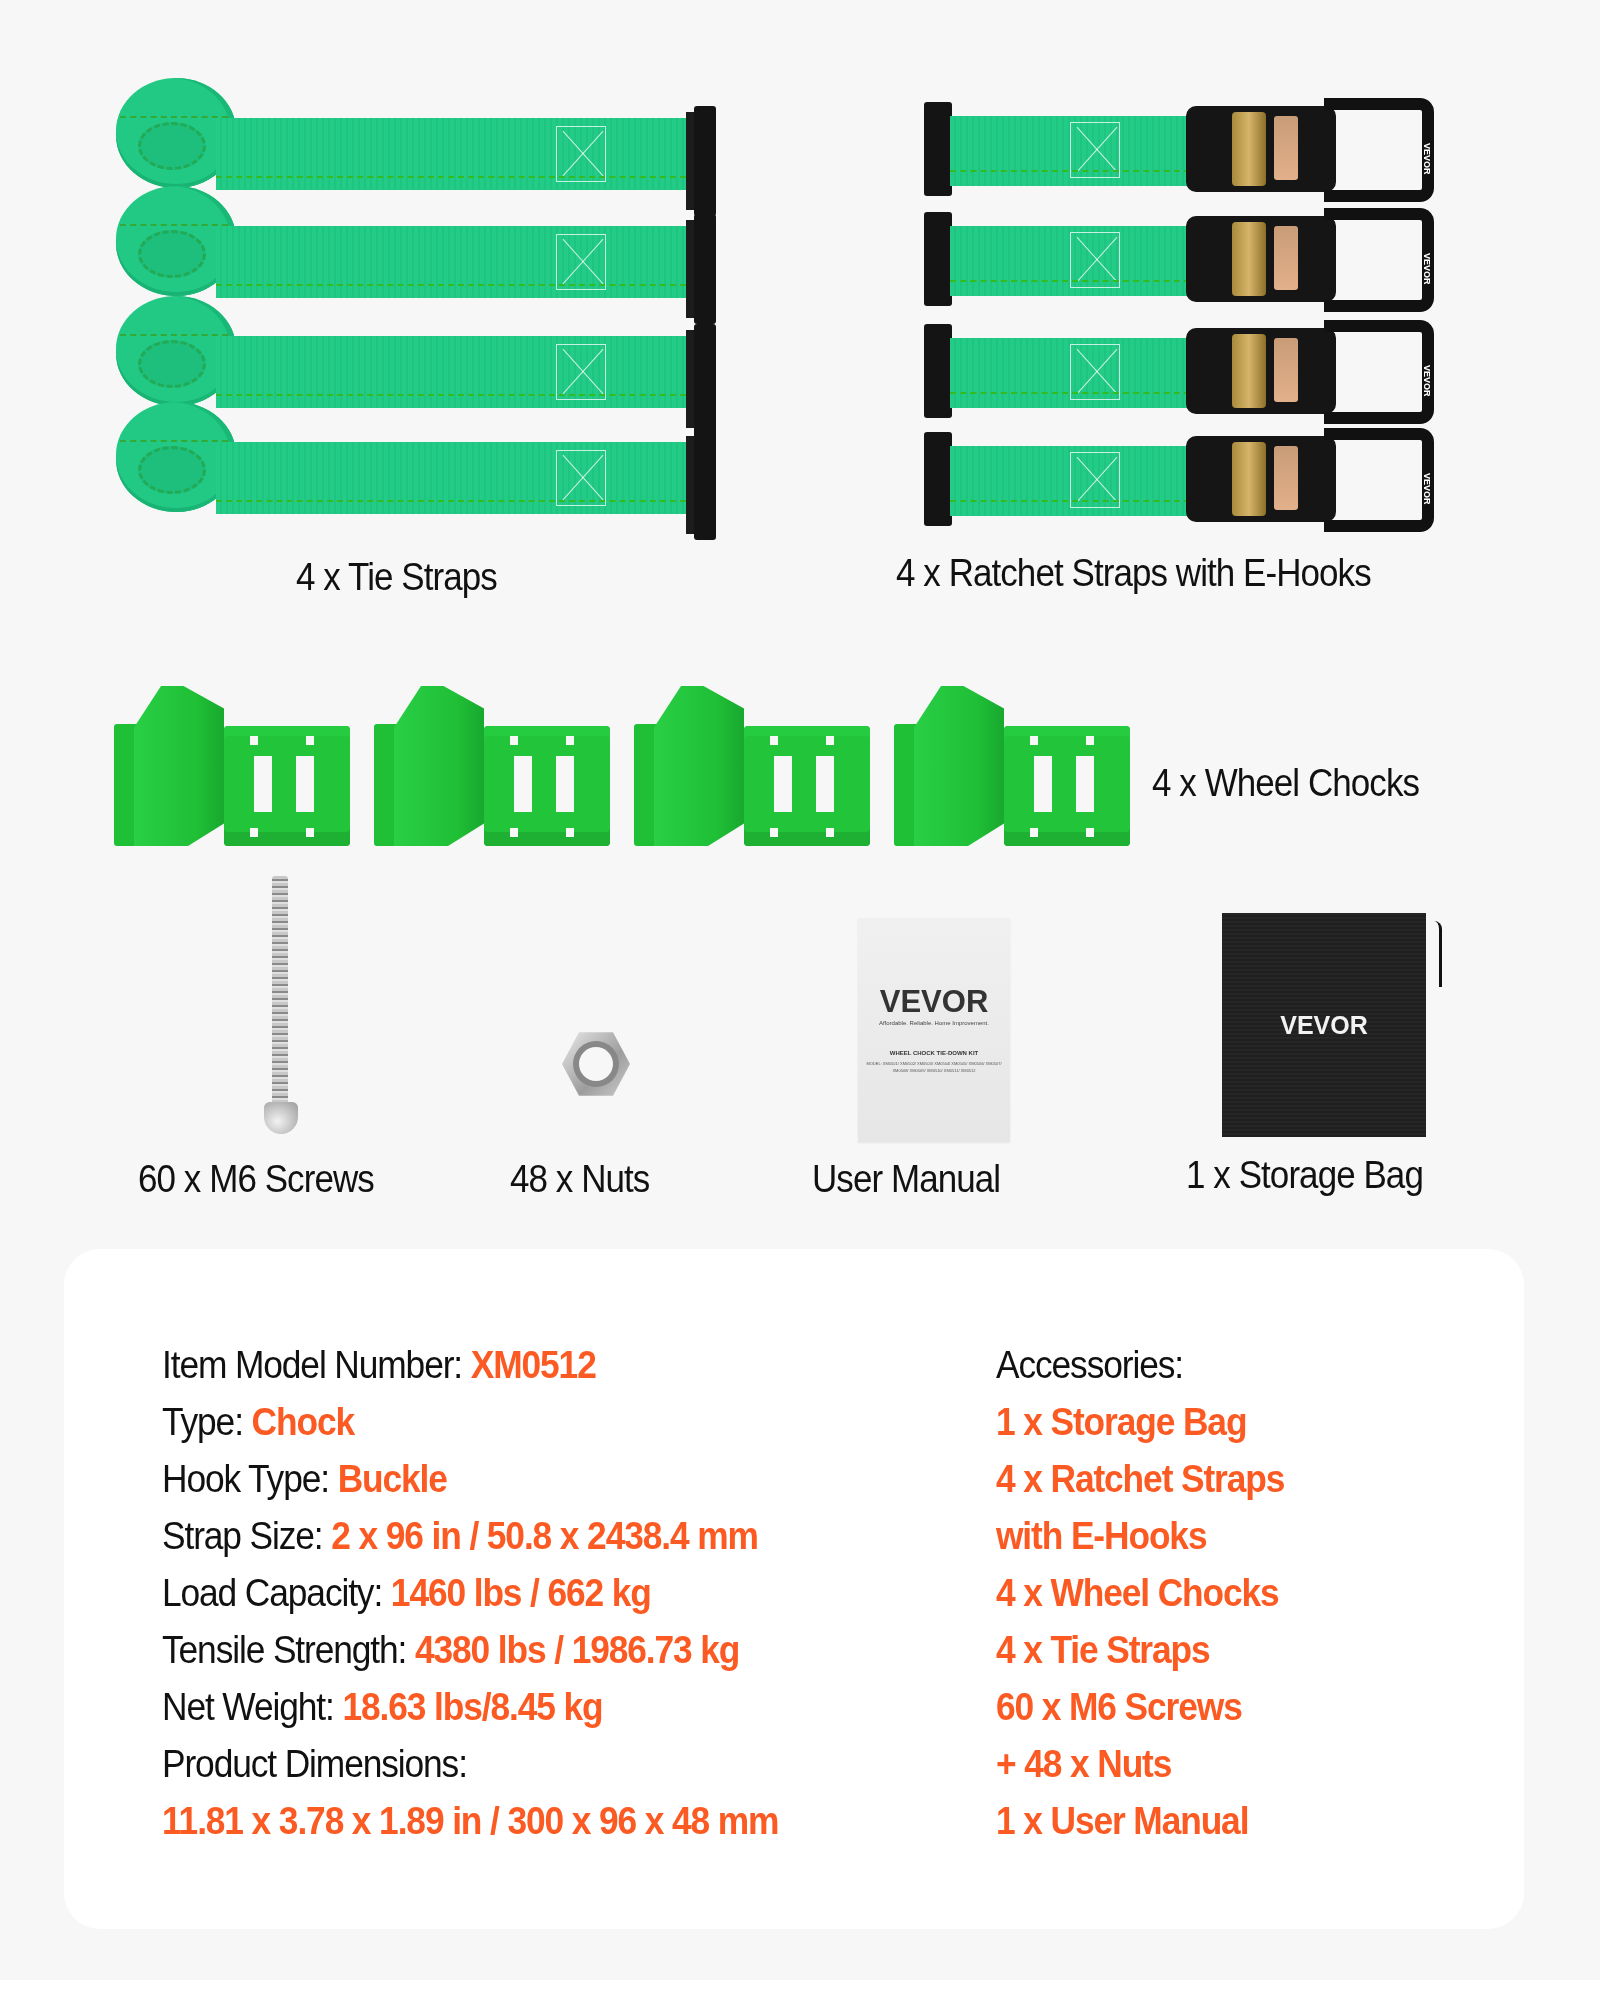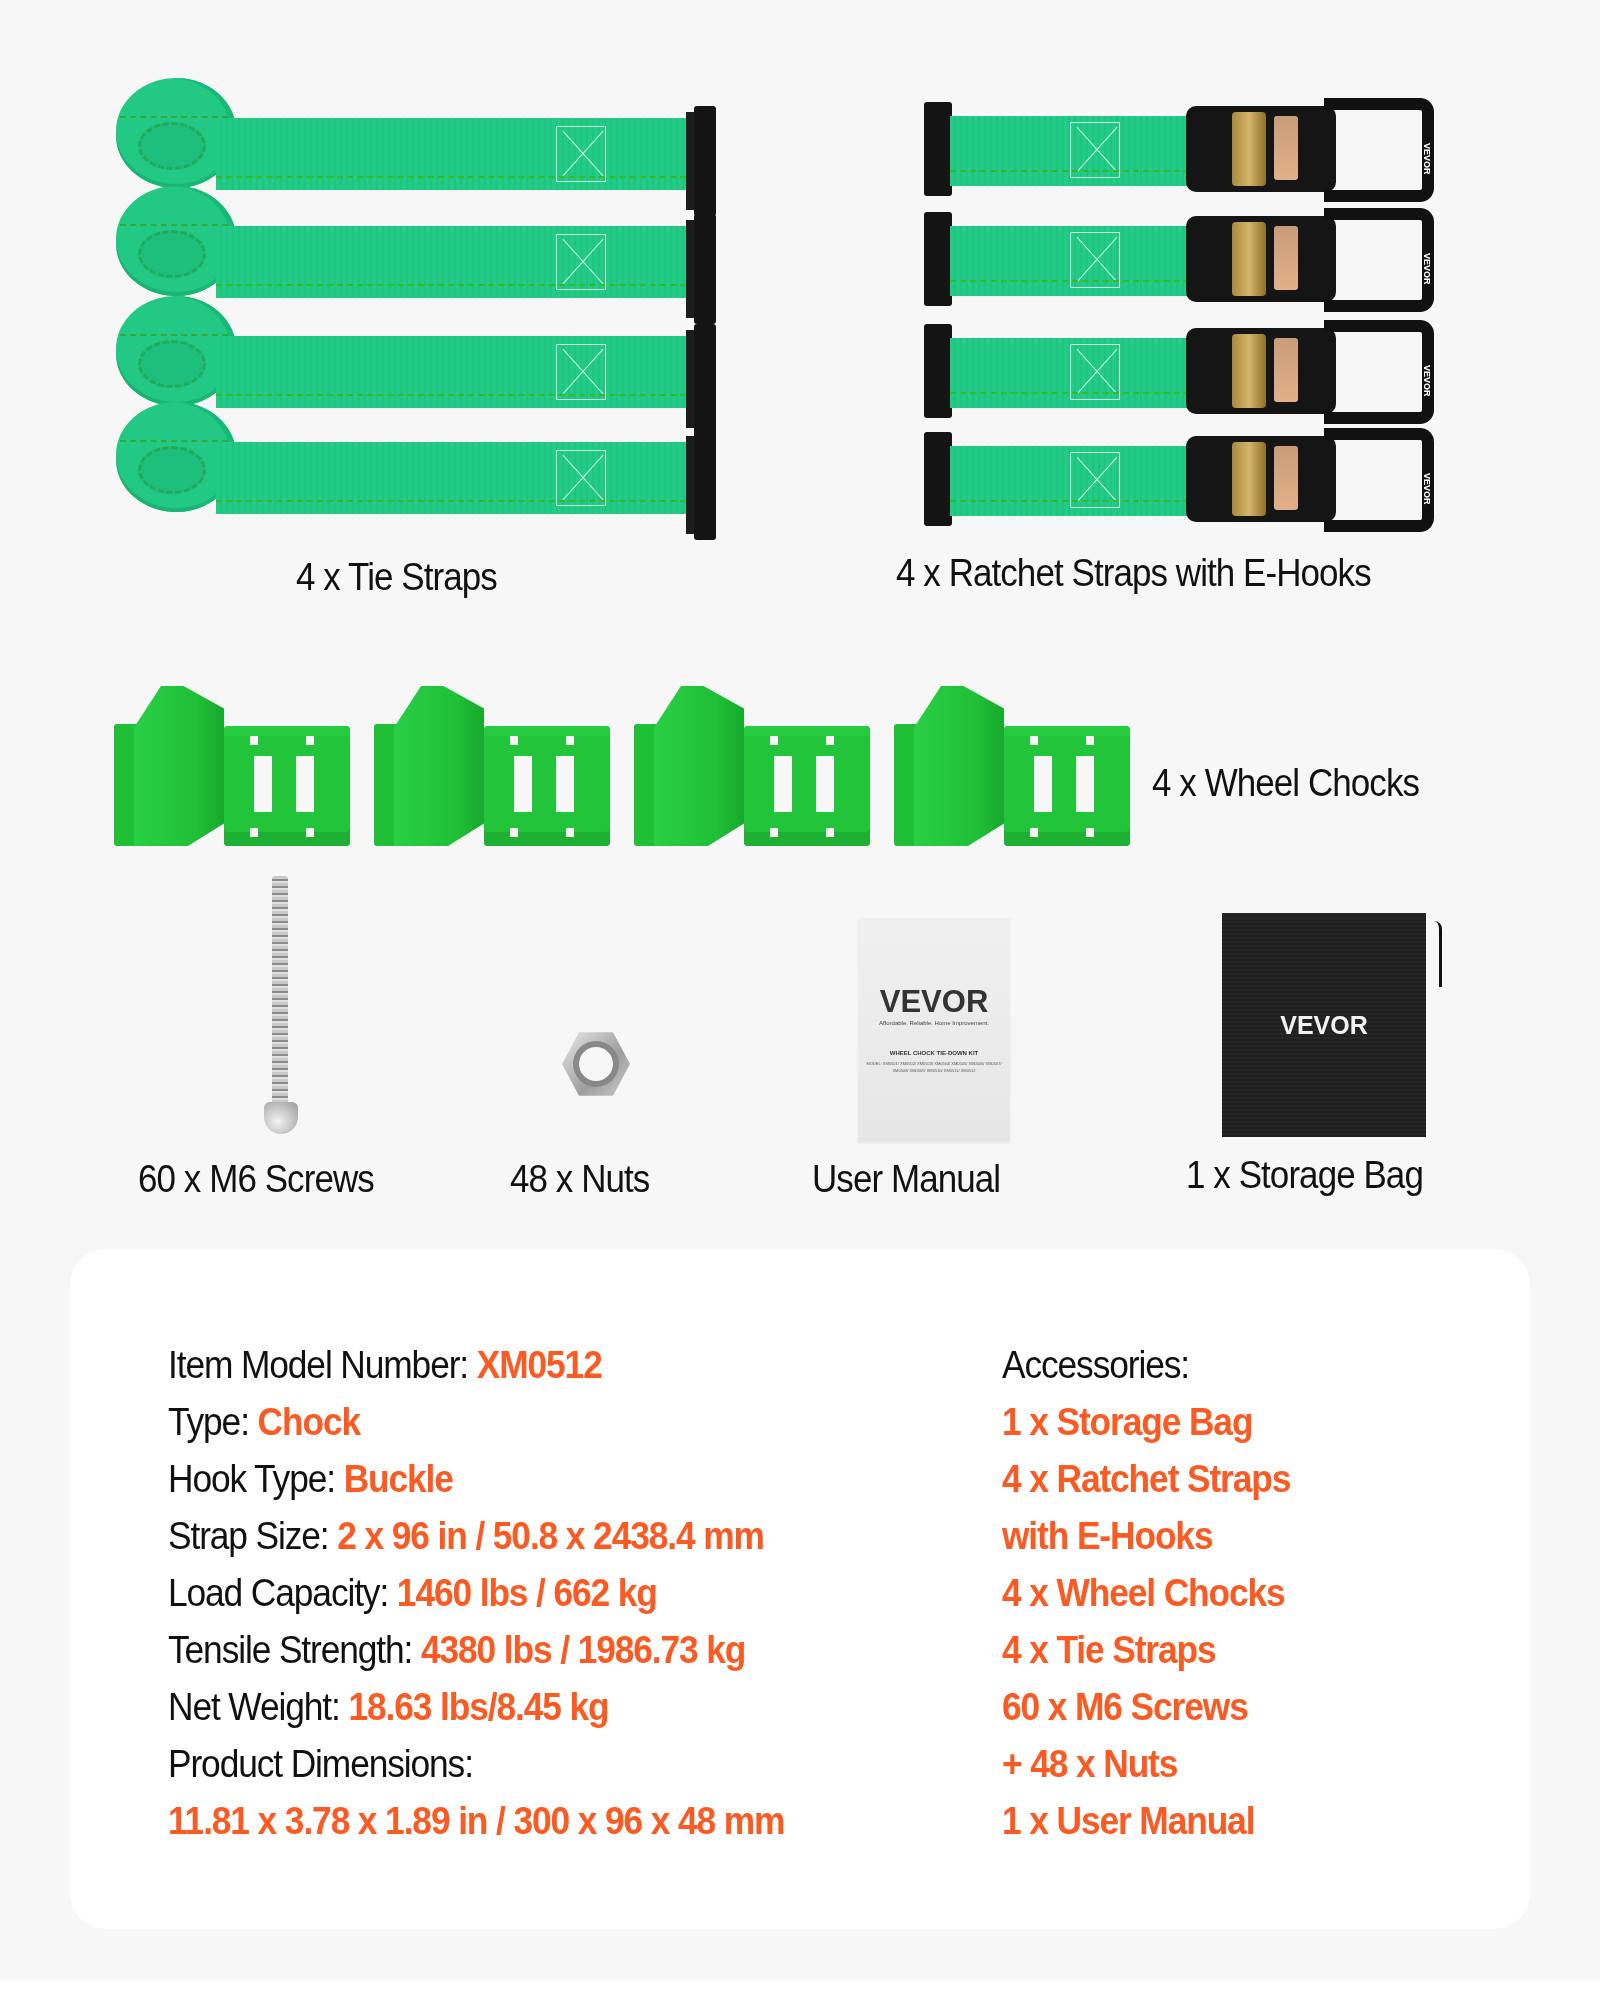--- a/index.html
+++ b/index.html
@@ -51,21 +51,21 @@
   .manual { position: absolute; left: 858px; top: 918px; width: 152px; height: 224px; background: linear-gradient(180deg,#f0f0f0,#e6e6e6); box-shadow: 0 1px 2px rgba(0,0,0,.08); }
   .manual .brand { position: absolute; left: 10px; top: 66px; width: 132px; text-align: center; font-weight: bold; font-size: 31px; color: #333; letter-spacing: 0; font-family: "Liberation Sans", sans-serif; }
   .manual .tag { position: absolute; left: 6px; top: 102px; width: 140px; text-align: center; font-size: 6px; color: #444; }
   .manual .title { position: absolute; left: 6px; top: 132px; width: 140px; text-align: center; font-size: 6px; font-weight: bold; color: #333; }
   .manual .models { position: absolute; left: 8px; top: 142px; width: 136px; text-align: center; font-size: 4px; color: #555; line-height: 7px; }
   .bag { position: absolute; left: 1222px; top: 913px; width: 204px; height: 224px; background: #1f1f1f; background-image: repeating-linear-gradient(180deg, rgba(255,255,255,.03) 0 2px, transparent 2px 4px); }
   .bag .brand { position: absolute; left: 0; right: 0; top: 98px; text-align: center; color: #f2f2f2; font-weight: bold; font-size: 25px; font-family: "Liberation Sans", sans-serif; }
   .bag .cord { position: absolute; right: -16px; top: 8px; width: 10px; height: 66px; border-right: 3px solid #111; border-radius: 0 8px 0 0; }
 
   
-  .card { position: absolute; left: 70px; top: 1249px; width: 1460px; height: 680px; background: #ffffff; border-radius: 36px; text-decoration: underline; }
+  .card { position: absolute; left: 64px; top: 1249px; width: 1460px; height: 680px; background: #ffffff; border-radius: 36px; text-decoration: underline; }
   .col { position: absolute; top: 88px; }
   .col.left { left: 98px; }
   .col.right { left: 932px; }
   .row { height: 57px; font-size: 38px; line-height: 57px; white-space: nowrap; letter-spacing: -1.2px; transform: scaleX(0.93); transform-origin: left center; }
   .key { color: #111; }
   .val { color: #fb5a23; font-weight: bold; }
 </style>
 </head>
 <body>
 

